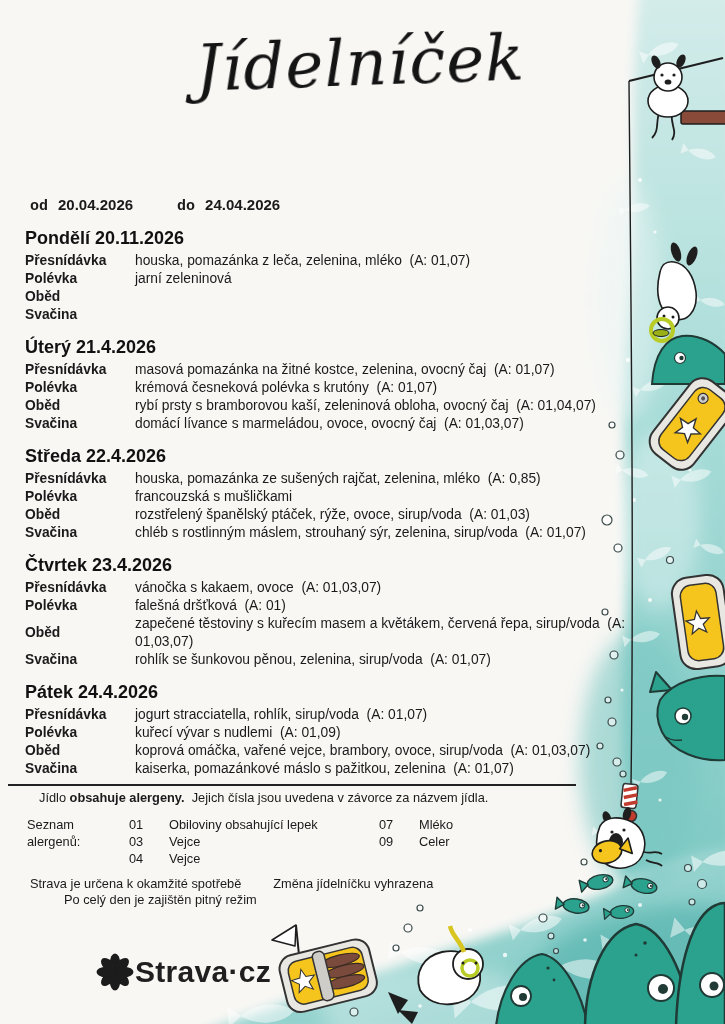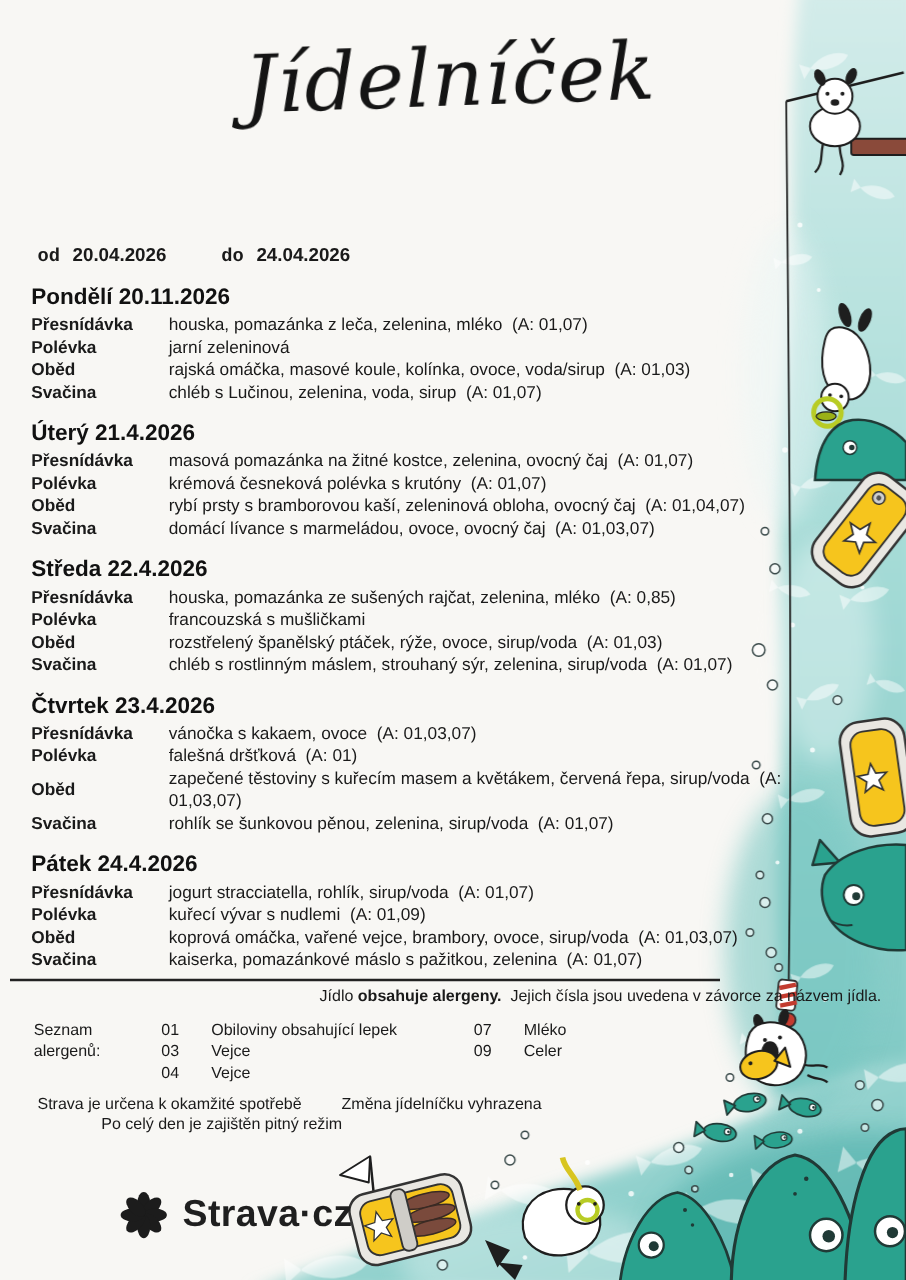--- a/index.html
+++ b/index.html
@@ -18,29 +18,29 @@
   }
   .content{position:absolute;left:25px;top:196px;width:680px;z-index:2;}
   .date-line{font-size:15px;font-weight:bold;margin-left:5px;}
   .date-line .lbl{margin-right:10px;font-family:Liberation Mono, monospace;}
   .date-line .val-from{margin-right:44px;text-align:right;}
   .day-heading{font-size:18px;font-weight:bold;line-height:20px;margin:13px 0 4px 0;color:#111;}
   .meal-row{display:flex;font-size:13.8px;line-height:18px;align-items:center;}
   .meal-label{width:110px;flex:0 0 110px;font-weight:bold;}
   .meal-text{width:545px;white-space:pre-wrap;}
   .divider{border-top:2px solid #222;width:568px;margin:6px 0 4px -17px;}
-  .allergen-note{font-size:12.8px;line-height:16px;margin-left:4px;white-space:pre-wrap;text-align:right;}
+  .allergen-note{font-size:12.8px;line-height:16px;margin-left:14px;white-space:pre-wrap;}
   .allergen-note b{font-weight:bold;}
   .allergen-row{display:flex;font-size:12.8px;line-height:17px;margin-top:10px;margin-left:2px;}
   .allergen-caption{width:102px;flex:0 0 102px;}
   .allergen-col1{width:250px;flex:0 0 250px;}
   .al-code{display:inline-block;width:40px;}
   .foot-line1{display:flex;gap:32px;font-size:12.8px;margin-top:9px;margin-left:5px;}
-  .foot-line2{font-size:12.8px;margin-left:56px;margin-top:1px;}
-  .logo{position:absolute;left:95px;top:952px;z-index:2;display:flex;align-items:center;gap:11px;}
+  .foot-line2{font-size:12.8px;margin-left:39px;margin-top:1px;}
+  .logo{position:absolute;left:95px;top:952px;z-index:2;display:flex;align-items:center;}
   .logo-text{font-size:30px;font-weight:bold;color:#1f1f1f;letter-spacing:.3px;}
 </style>
 </head>
 <body>
 
 <svg class="artwork" viewBox="0 0 725 1024" xmlns="http://www.w3.org/2000/svg">
   <defs>
     <linearGradient id="gStrip" x1="0" y1="0" x2="0" y2="1">
       <stop offset="0" stop-color="#d4ecea"></stop>
       <stop offset="0.45" stop-color="#aaddd9"></stop>
@@ -294,25 +294,23 @@
     <div class="meal-row">
         <div class="meal-label">Přesnídávka</div>
         <div class="meal-text">houska, pomazánka z leča, zelenina, mléko  (A: 01,07)</div>
       </div>
     <div class="meal-row">
         <div class="meal-label">Polévka</div>
         <div class="meal-text">jarní zeleninová</div>
       </div>
     <div class="meal-row">
         <div class="meal-label">Oběd</div>
-        <div class="meal-text">rajská omáčka, masové koule, kolínka, ovoce, voda/sirup  (A: 01,03)</div>
       </div>
     <div class="meal-row">
         <div class="meal-label">Svačina</div>
-        <div class="meal-text">chléb s Lučinou, zelenina, voda, sirup  (A: 01,07)</div>
       </div>
   </div>
 
   <div class="day-block">
     <div class="day-heading">Úterý 21.4.2026</div>
     <div class="meal-row">
         <div class="meal-label">Přesnídávka</div>
         <div class="meal-text">masová pomazánka na žitné kostce, zelenina, ovocný čaj  (A: 01,07)</div>
       </div>
     <div class="meal-row">

